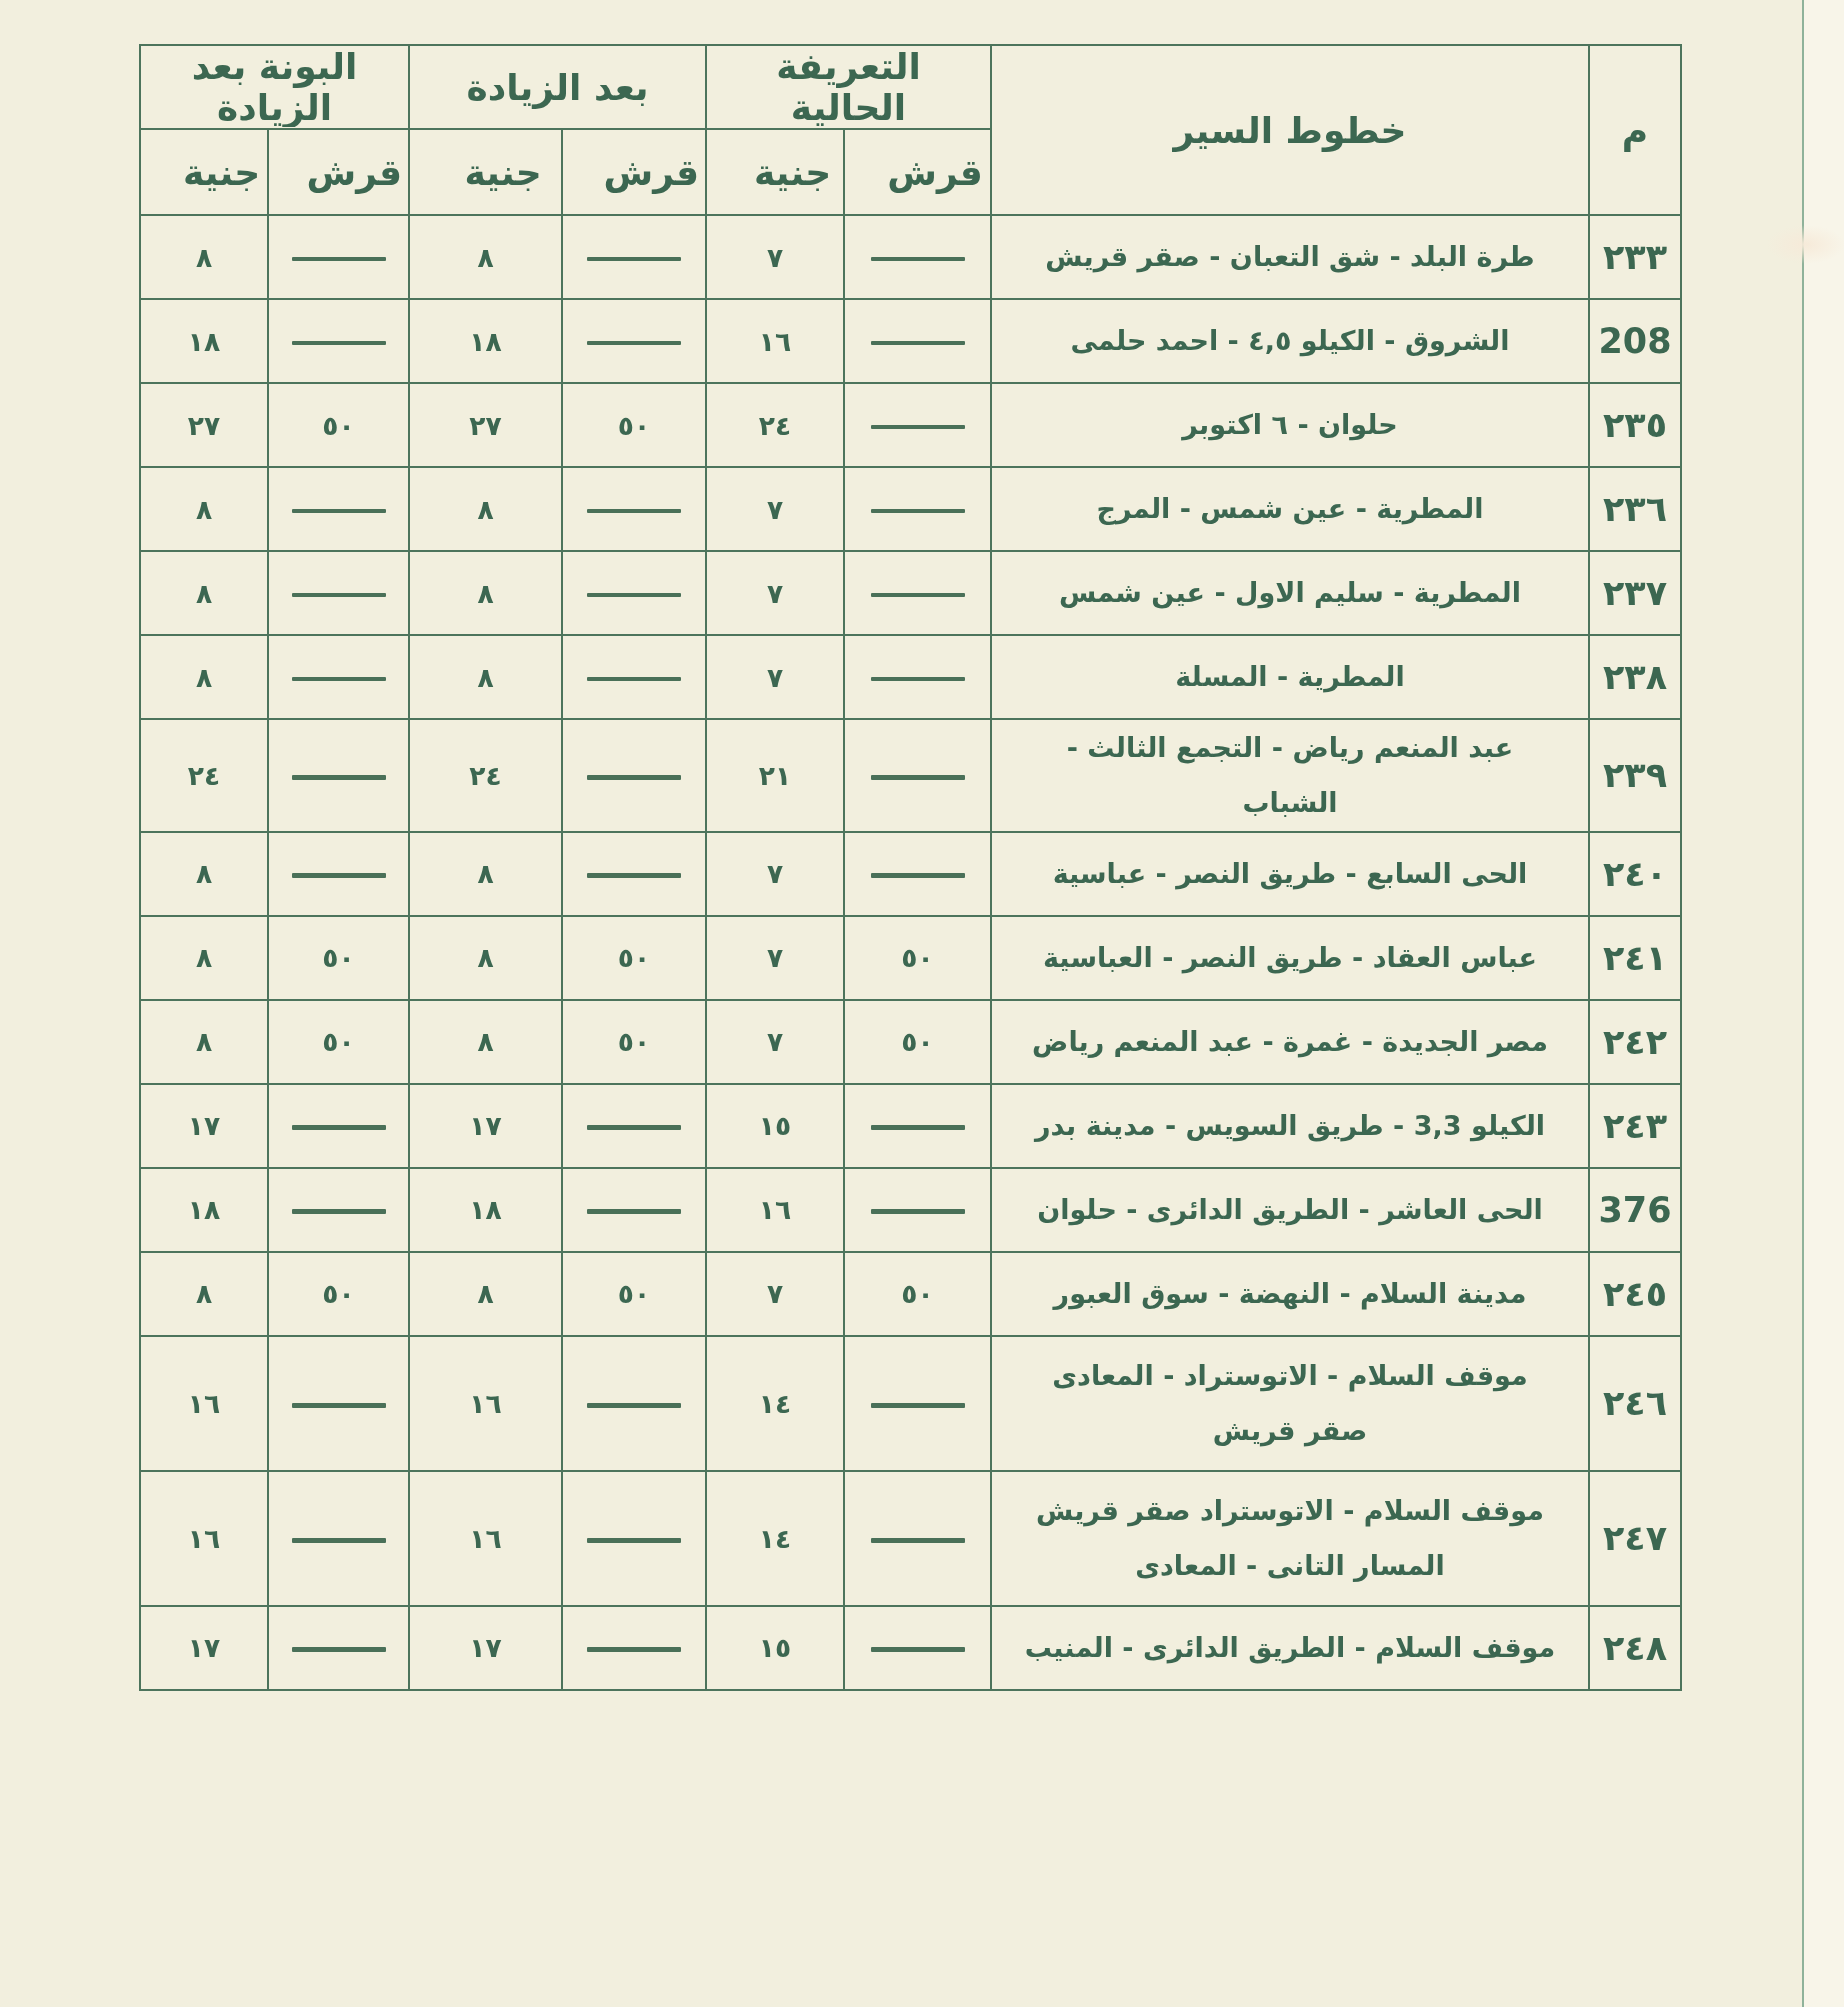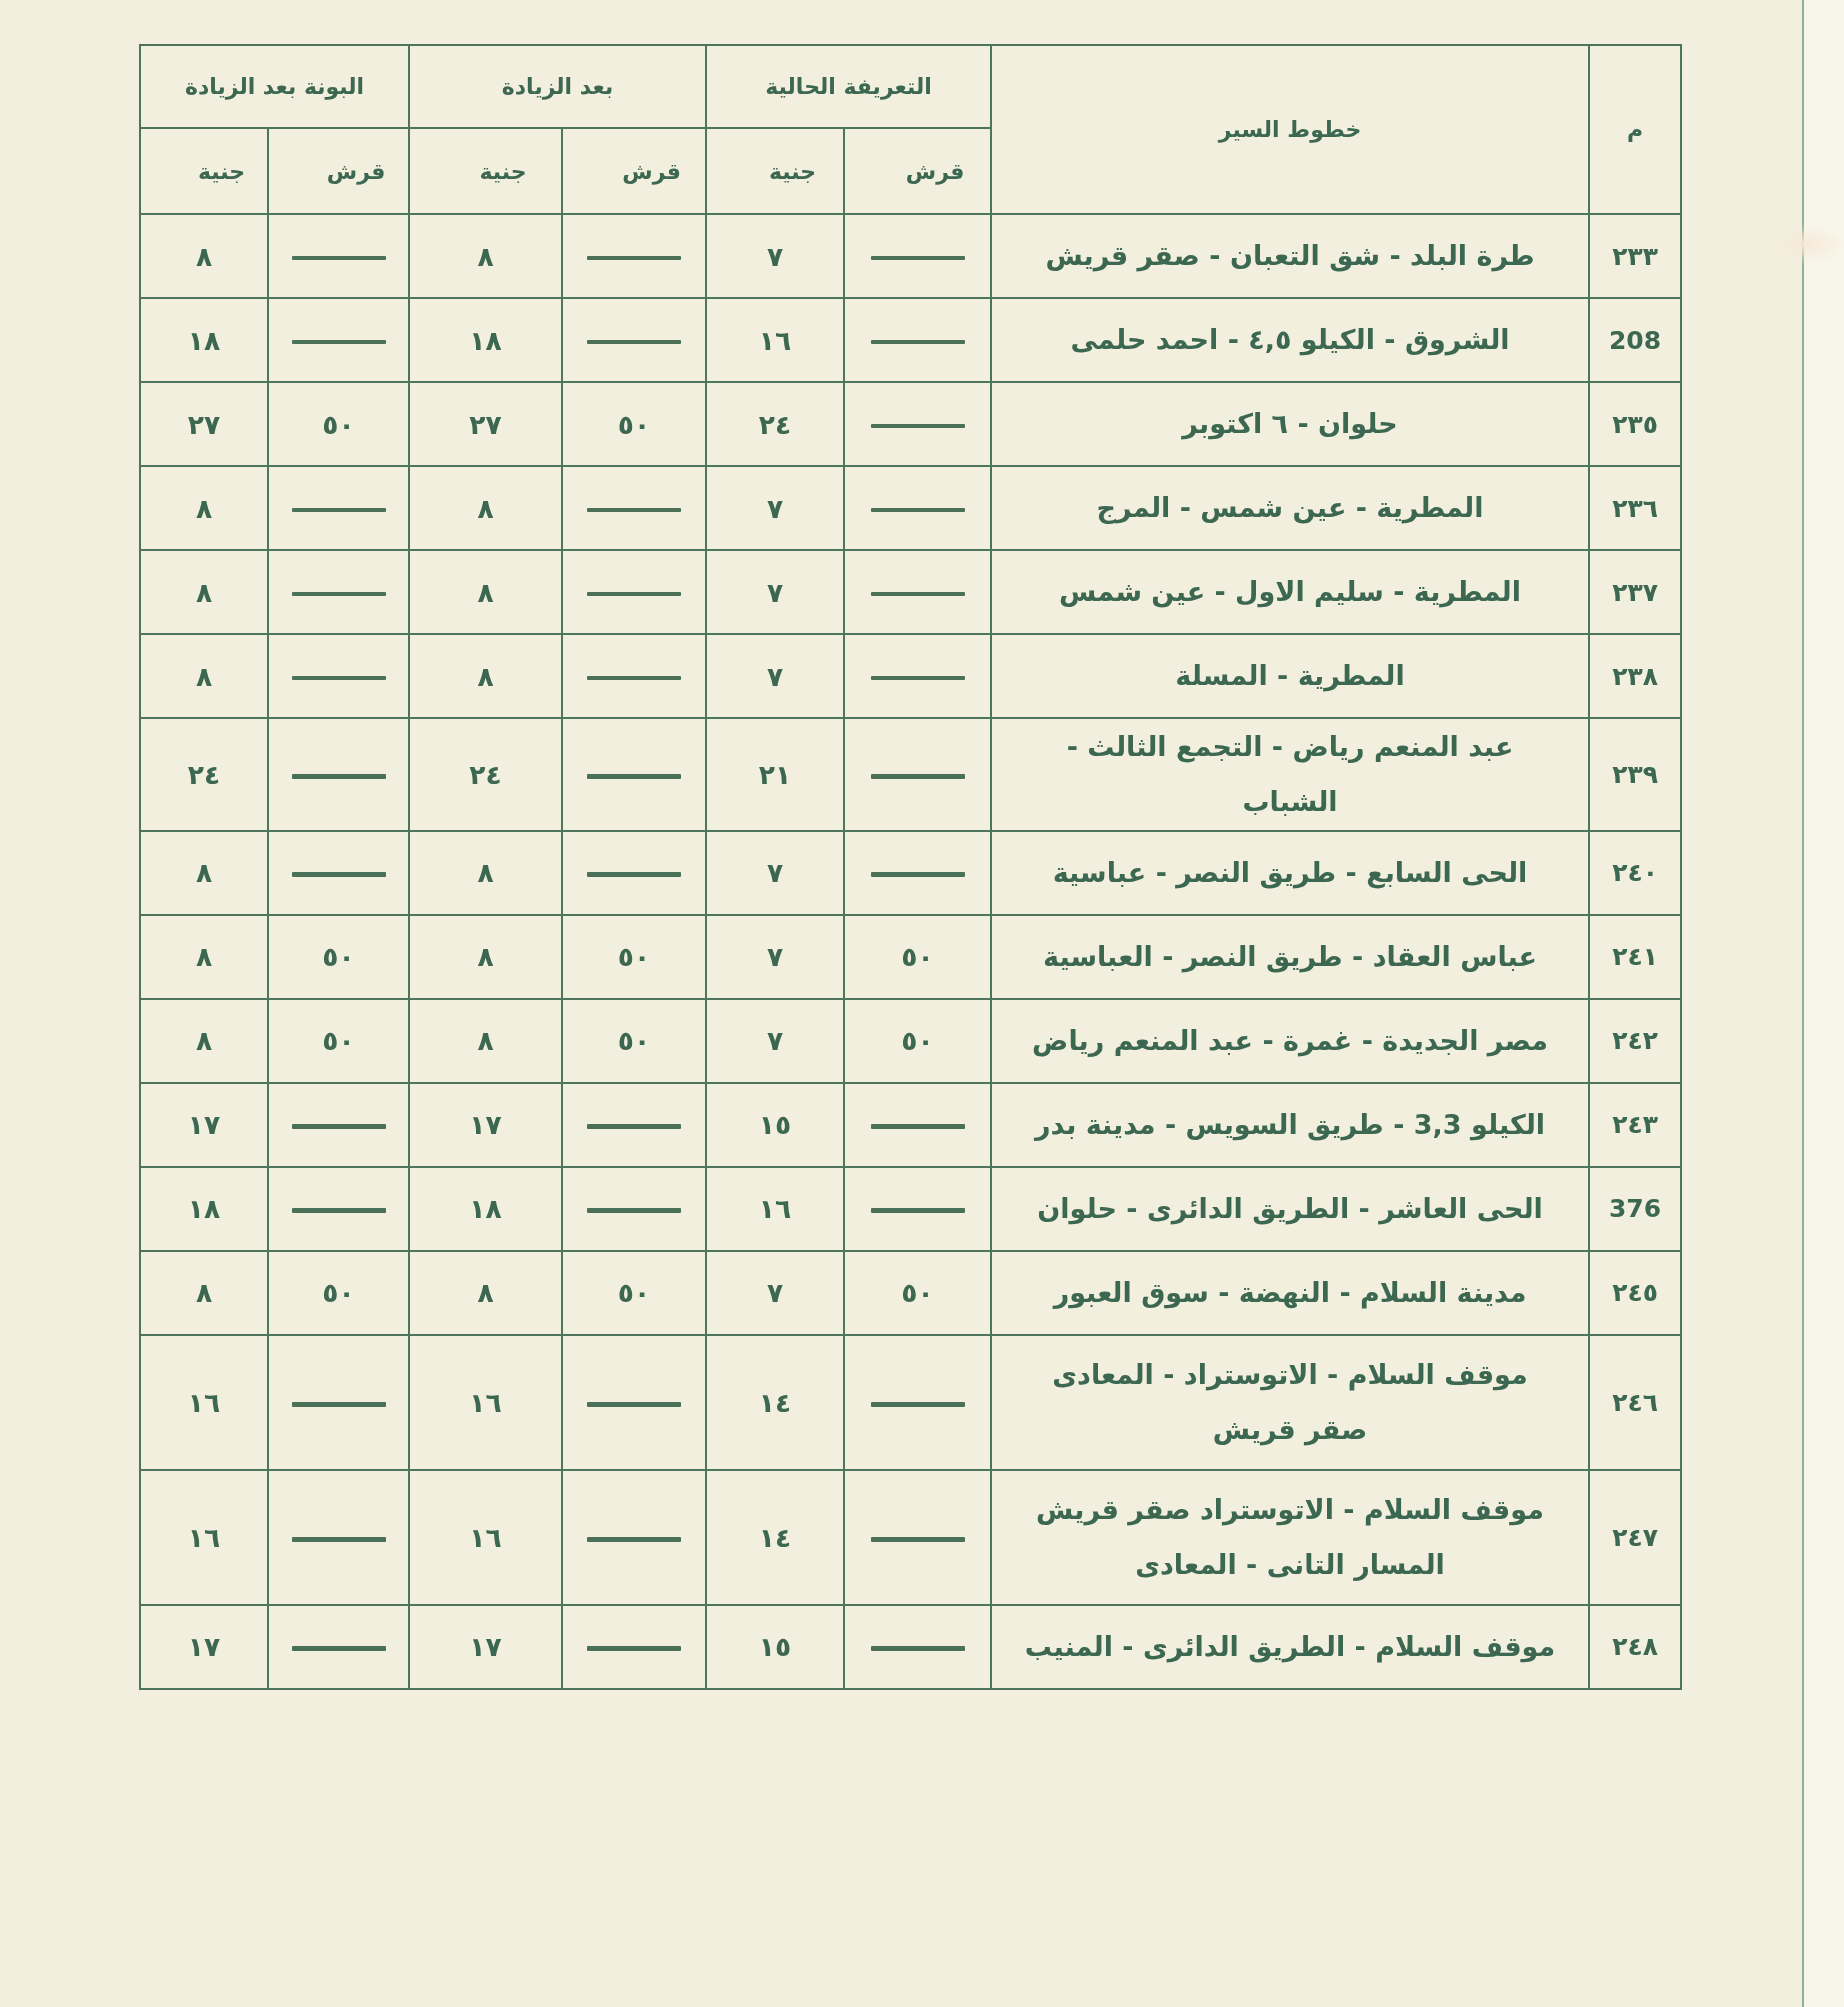--- a/index.html
+++ b/index.html
@@ -31,27 +31,27 @@
     color:#3c6751;
   }
   td,th{
     border:2px solid #4d745c;
     text-align:center;
     vertical-align:middle;
     font-weight:700;
     padding:0 5.9px;
     overflow:hidden;
   }
-  thead th{font-size:22px;border-radius:17px;}
+  thead th{font-size:36px;border-radius:17px;}
   thead tr.group-row{height:83px;}
   thead tr.sub-row{height:86px;}
   thead tr.sub-row th{border-bottom-width:2.9px;padding-left:41px;}
   tbody tr{height:84px;}
   tbody tr.tall{height:135px;}
-  td.c-no{font-size:25px;}
+  td.c-no{font-size:35px;}
   td.c-route{font-size:27px;line-height:2.05;padding:0 25.5px;}
   td.c-num{font-size:26.5px;}
   .dash{
     display:inline-block;width:94px;height:4.9px;
     background:#4a7058;vertical-align:middle;border-radius:1px;
   }
 </style>
 </head>
 <body>
 

